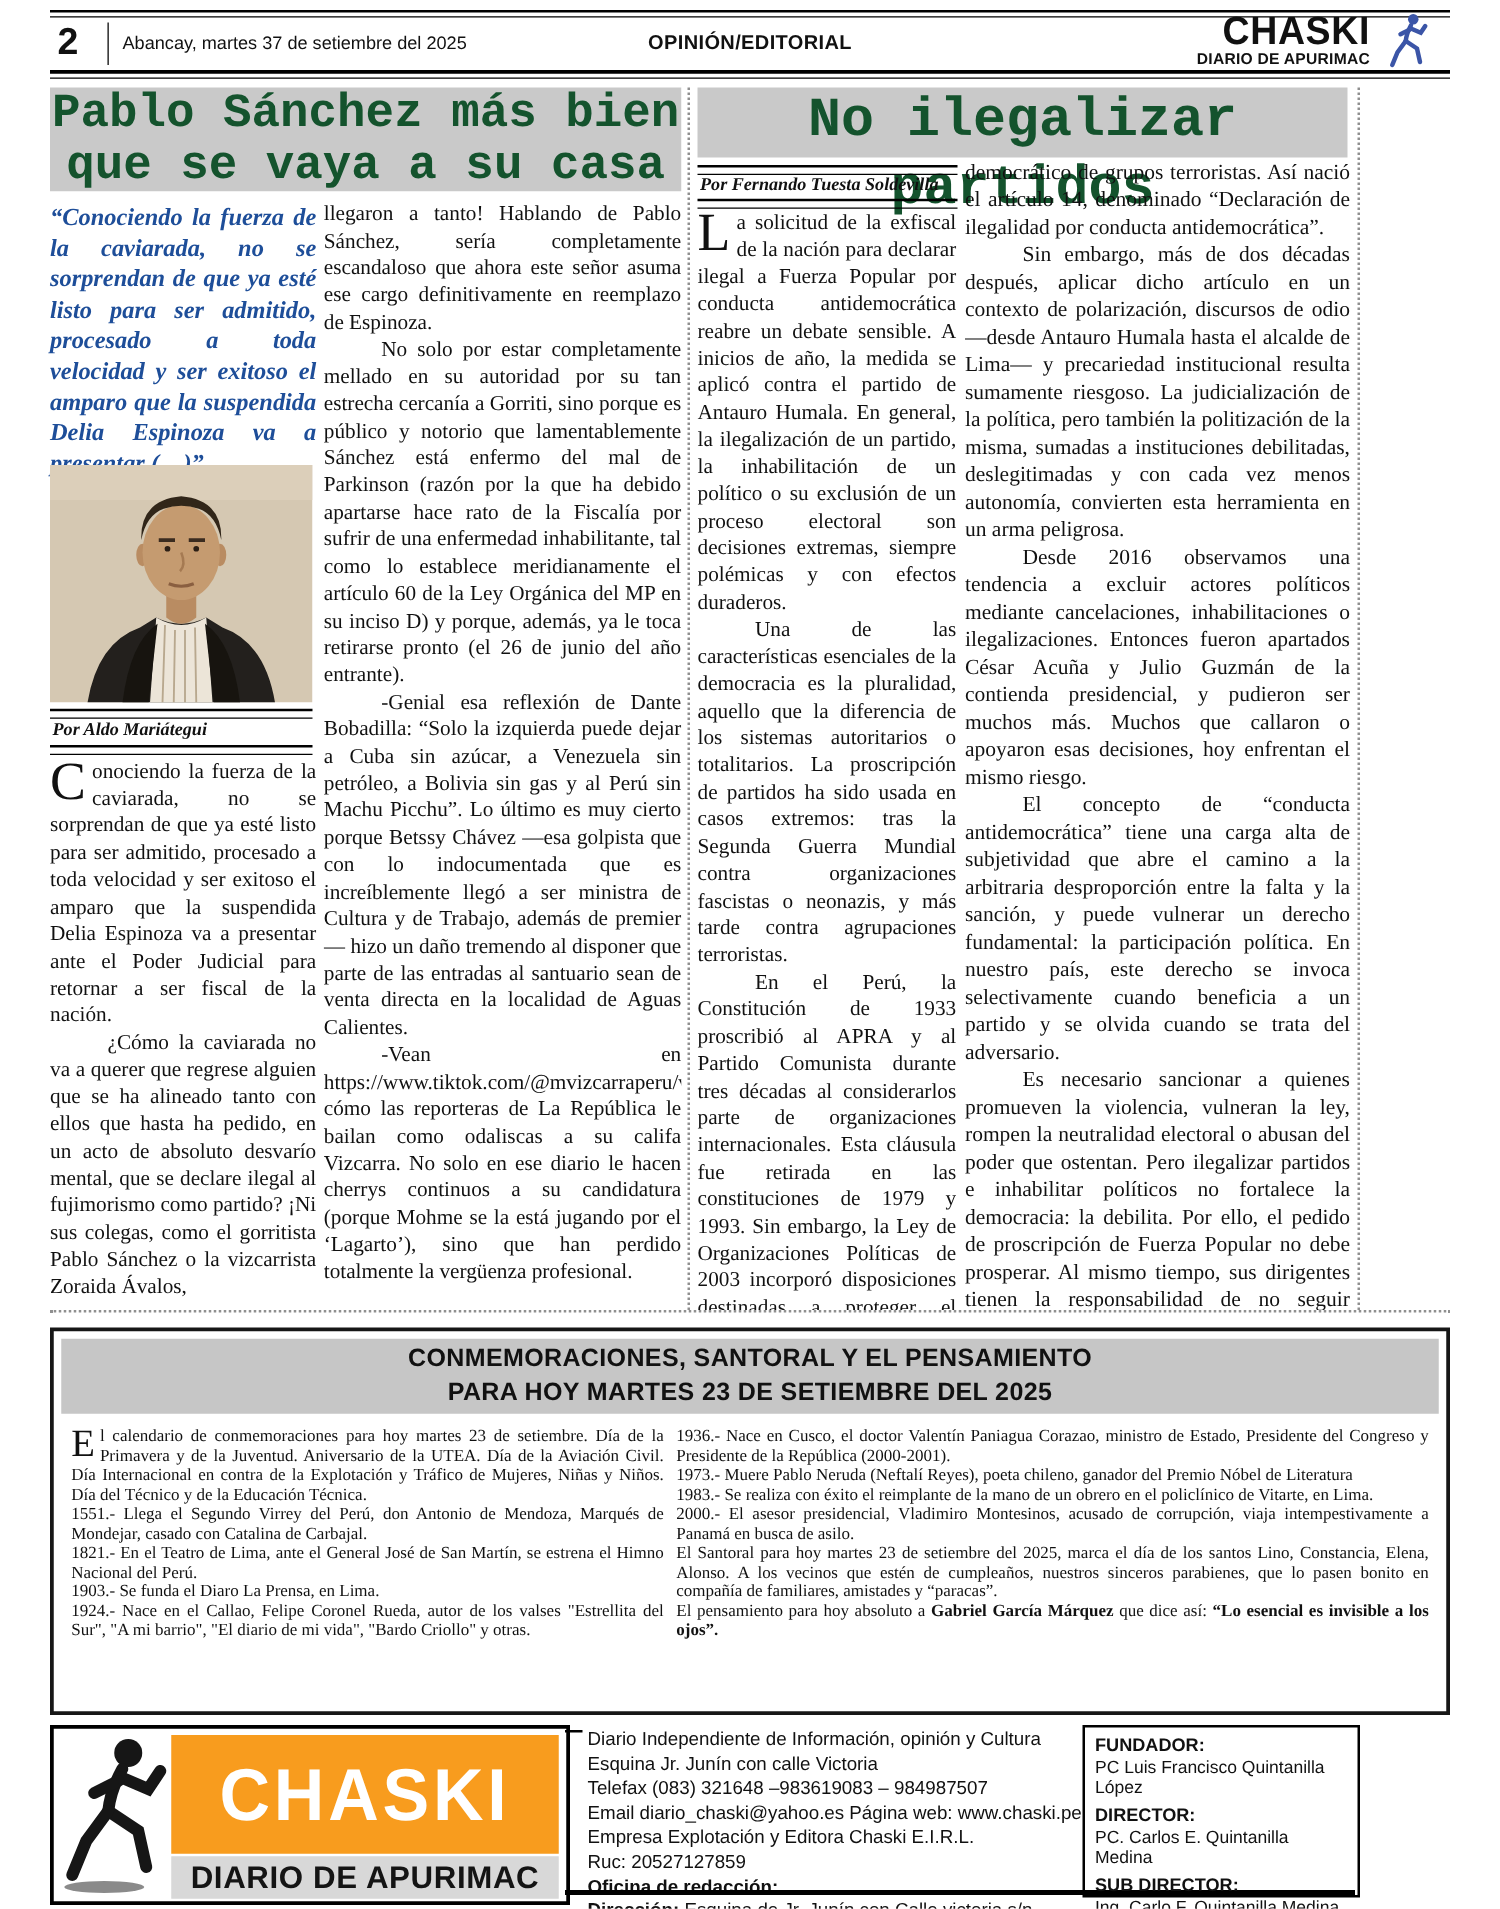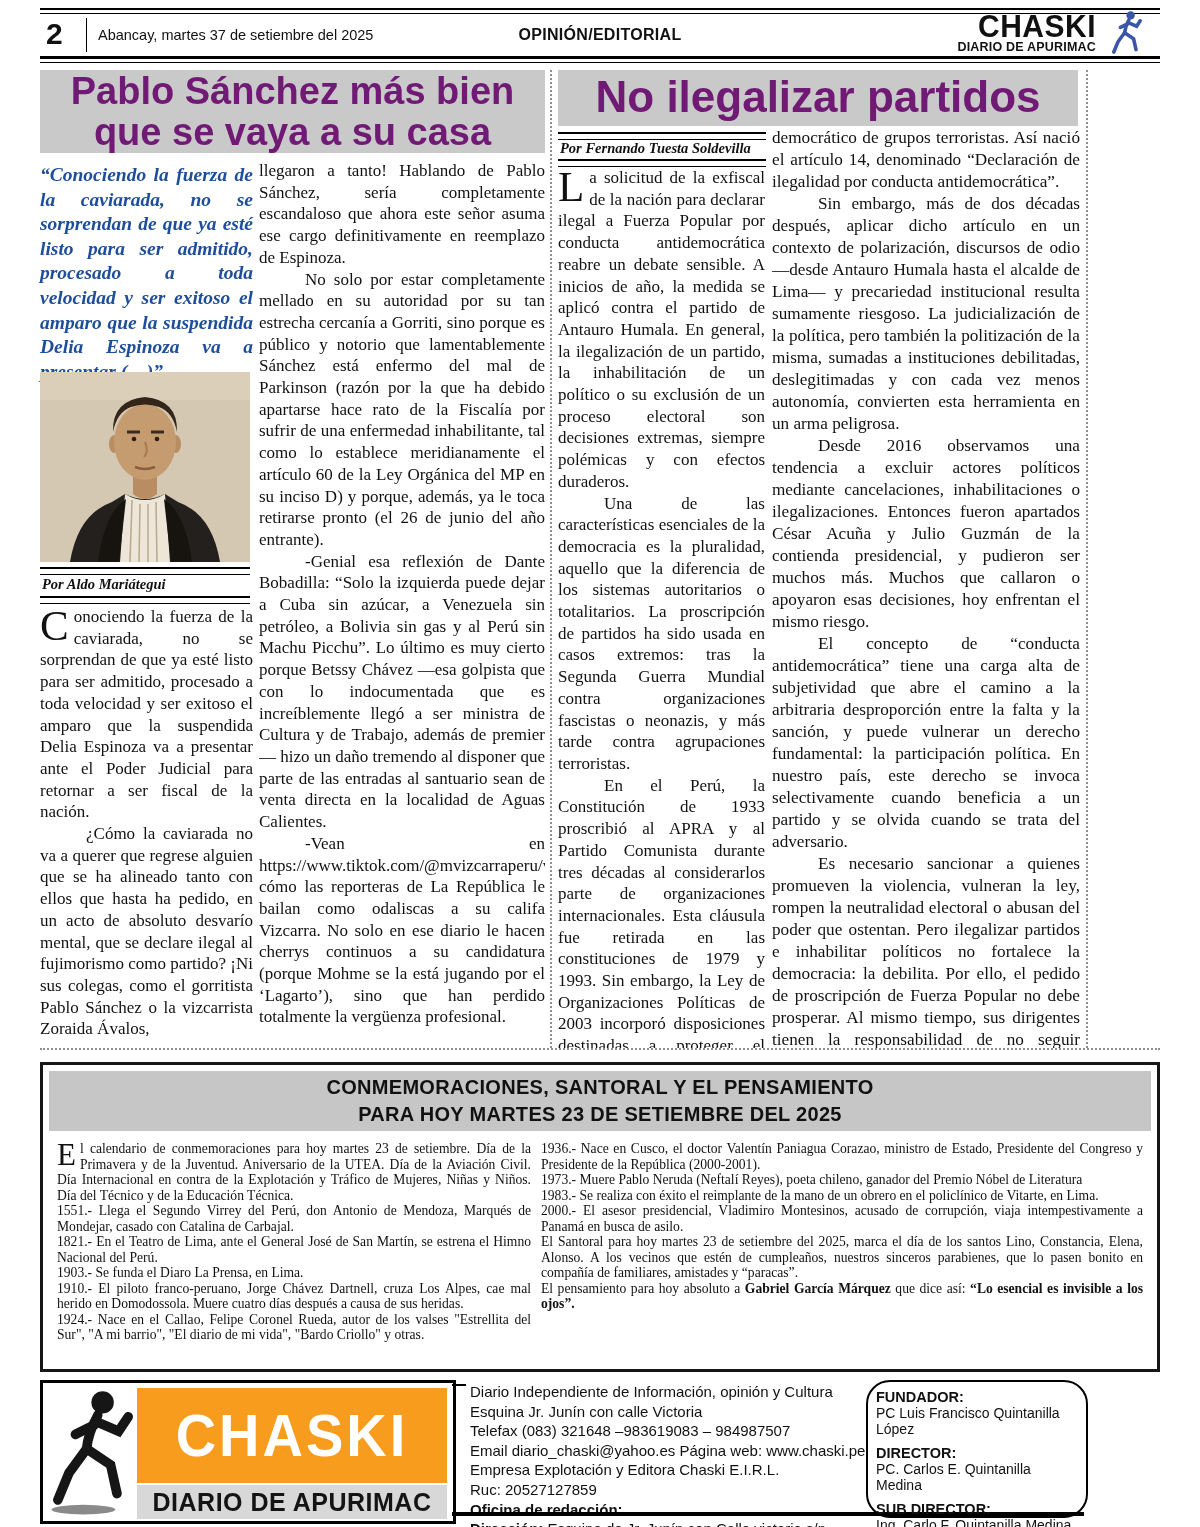--- a/index.html
+++ b/index.html
@@ -11,21 +11,21 @@
   .dblrule{height:5px;border-top:2px solid #000;border-bottom:1px solid #000;}
 
   
   .h-pagenum{font:bold 30px "Liberation Sans",sans-serif;}
   .h-date{font:14.5px "Liberation Sans",sans-serif;}
   .h-section{font:bold 16px "Liberation Sans",sans-serif;letter-spacing:.3px;text-align:center;}
   .h-mast{font:bold 30px "Liberation Sans",sans-serif;letter-spacing:.5px;line-height:28px;text-align:right;transform:scaleY(1.05);}
   .h-mastsub{font:bold 12.5px "Liberation Sans",sans-serif;text-align:right;letter-spacing:.2px;}
 
   
-  .titlebox{background:#c9c9c9;text-align:center;font-family:Liberation Sans, sans-serif;font-weight:bold;color:#701a75;}
+  .titlebox{background:#c9c9c9;text-align:center;font-family:Liberation Mono, monospace;font-weight:bold;color:#14532d;}
   .titleL{font-size:38px;line-height:41px;padding-top:1px;}
   .titleR{font-size:44px;line-height:54px;}
 
   .quote{font:bold italic 19.5px/24.6px "Liberation Serif",serif;color:#1e4e99;text-align:justify;}
   .byline{font:bold italic 14.5px "Liberation Serif",serif;}
 
   .bodycol{font-size:17px;line-height:21.7px;text-align:justify;overflow:hidden;hyphens:auto;}
   .bodycol p{margin:0;}
   p.indent{text-indent:46px;}
   .dropcap{float:left;font-size:43px;line-height:35px;padding:2px 5px 0 0;}
@@ -167,21 +167,20 @@
     <div>CONMEMORACIONES, SANTORAL Y EL PENSAMIENTO</div>
     <div>PARA  HOY MARTES 23 DE SETIEMBRE DEL 2025</div>
   </div>
 
   <div class="abs commemcol" style="left:14px;top:76px;width:474px;height:218px;">
 
   <p class="para"><span class="dropcap">E</span>l calendario de conmemoraciones para hoy martes 23 de setiembre. Día de la Primavera y de la Juventud. Aniversario de la UTEA.  Día de la Aviación Civil. Día Internacional en contra de la Explotación y Tráfico de Mujeres, Niñas y Niños. Día del Técnico y de la Educación Técnica.</p>
       <p class="para">1551.- Llega el Segundo Virrey del Perú, don Antonio de Mendoza, Marqués de Mondejar, casado con Catalina de Carbajal.</p>
       <p class="para">1821.- En el Teatro de Lima, ante el General José de San Martín, se estrena el Himno Nacional del Perú.</p>
       <p class="para">1903.- Se funda el Diaro La Prensa, en Lima.</p>
-      <p class="para">1910.- El piloto franco-peruano, Jorge Chávez Dartnell, cruza Los Alpes, cae mal herido en Domodossola. Muere cuatro días después a causa de sus heridas.</p>
       <p class="para">1924.- Nace en el Callao, Felipe Coronel Rueda, autor de los valses "Estrellita del Sur", "A mi barrio", "El diario de mi vida", "Bardo Criollo" y otras.</p>
     </div>
 
   <div class="abs commemcol" style="left:498px;top:76px;width:602px;height:218px;">
     <div>
 
     <p class="para">1936.- Nace en Cusco, el doctor Valentín Paniagua Corazao, ministro de Estado, Presidente del Congreso y Presidente de la República (2000-2001).</p>
         <p class="para">1973.- Muere Pablo Neruda (Neftalí Reyes), poeta chileno, ganador del Premio Nóbel de Literatura</p>
         <p class="para">1983.- Se realiza con éxito el reimplante de la mano de un obrero en el policlínico de Vitarte, en Lima.</p>
         <p class="para">2000.- El asesor presidencial, Vladimiro Montesinos, acusado de corrupción, viaja intempestivamente a Panamá en busca de asilo.</p>
@@ -223,21 +222,21 @@
         <div class="foot-line">Telefax (083) 321648 –983619083 – 984987507</div>
         <div class="foot-line">Email diario_chaski@yahoo.es  Página web: www.chaski.pe</div>
         <div class="foot-line">Empresa Explotación y Editora Chaski E.I.R.L.</div>
         <div class="foot-line">Ruc: 20527127859</div>
       </div>
     <div class="b">Oficina de redacción:</div>
     <div><span class="b">Dirección:</span><span> Esquina de Jr. Junín con Calle victoria  s/n</span></div>
   </div>
   <div class="abs rule" style="left:452px;top:1512px;width:632px;height:4px;"></div>
 
-  <div class="abs staffbox" style="left:866px;top:1380px;width:222px;height:138px;border-radius:24px;">
+  <div class="abs staffbox" style="left:866px;top:1380px;width:222px;height:138px;">
 
       <div class="staff-entry">
         <div class="staff-label">FUNDADOR:</div>
         <div class="staff-name">PC Luis Francisco Quintanilla López</div>
       </div>
 
       <div class="staff-entry">
         <div class="staff-label">DIRECTOR:</div>
         <div class="staff-name">PC. Carlos E. Quintanilla Medina</div>
       </div>

